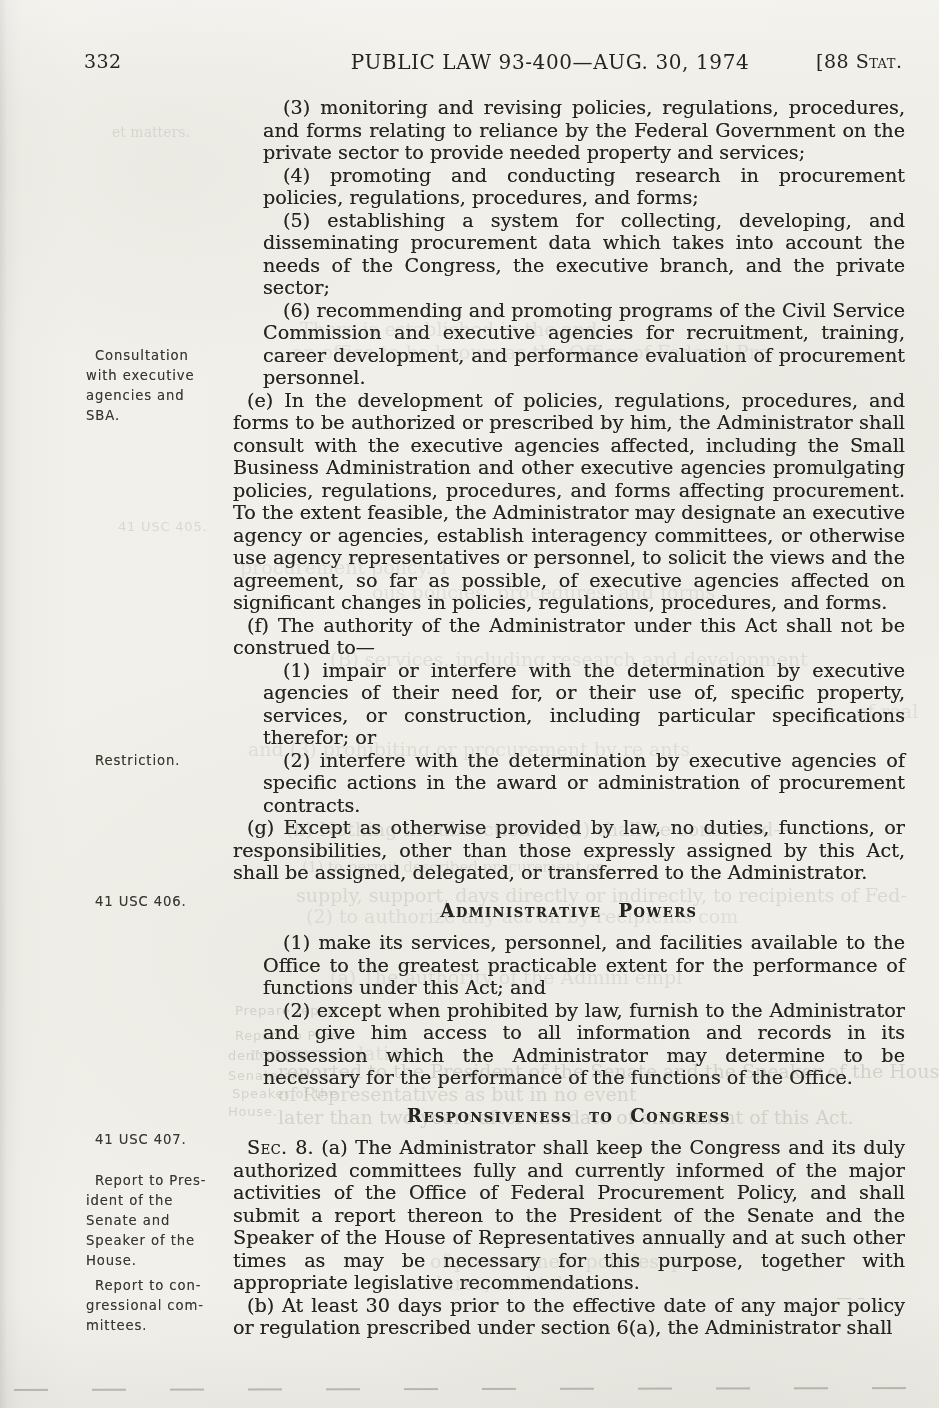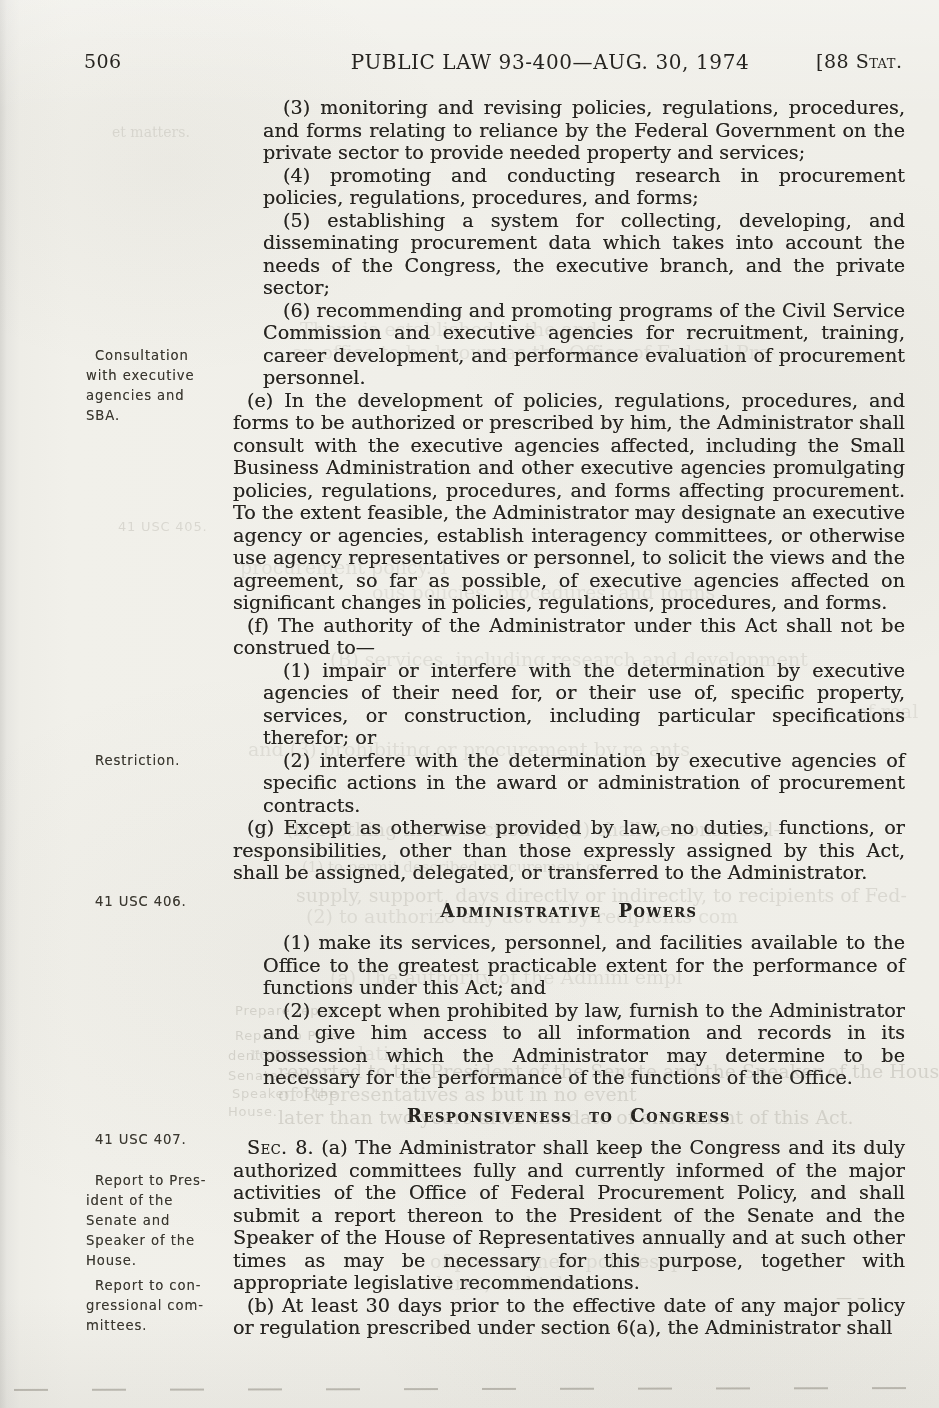--- a/index.html
+++ b/index.html
@@ -72,21 +72,21 @@
     position:absolute;top:1388px;left:14px;width:908px;height:2px;
     background:repeating-linear-gradient(90deg, rgba(105,100,88,.38) 0 34px, transparent 34px 78px);
     transform:rotate(-.12deg);filter:blur(.4px);
   }
 </style>
 </head>
 <body>
 
 <div class="page">
 
-  <div class="hdr hdr-num">506</div>
+  <div class="hdr hdr-num">332</div>
 
   <div class="hdr hdr-title">PUBLIC LAW 93-400—AUG. 30, 1974</div>
 
   <div class="hdr hdr-stat sc">[88 Stat.</div>
 
   <div id="margin-notes">
       <div class="margin-note">Consultation
 with executive
 agencies and
 SBA.</div>

